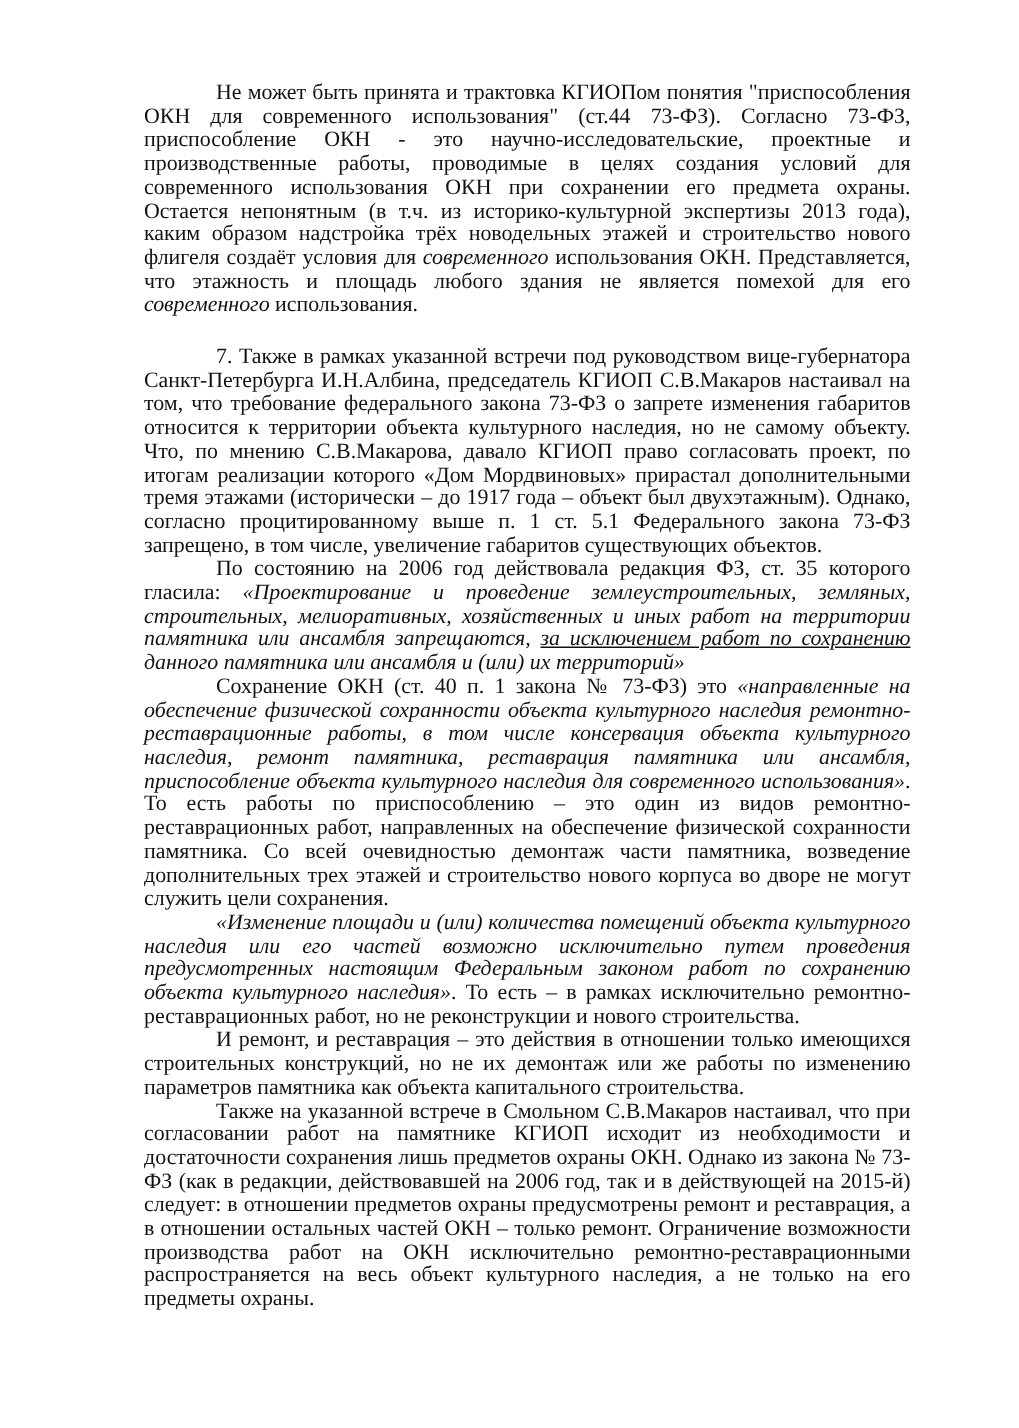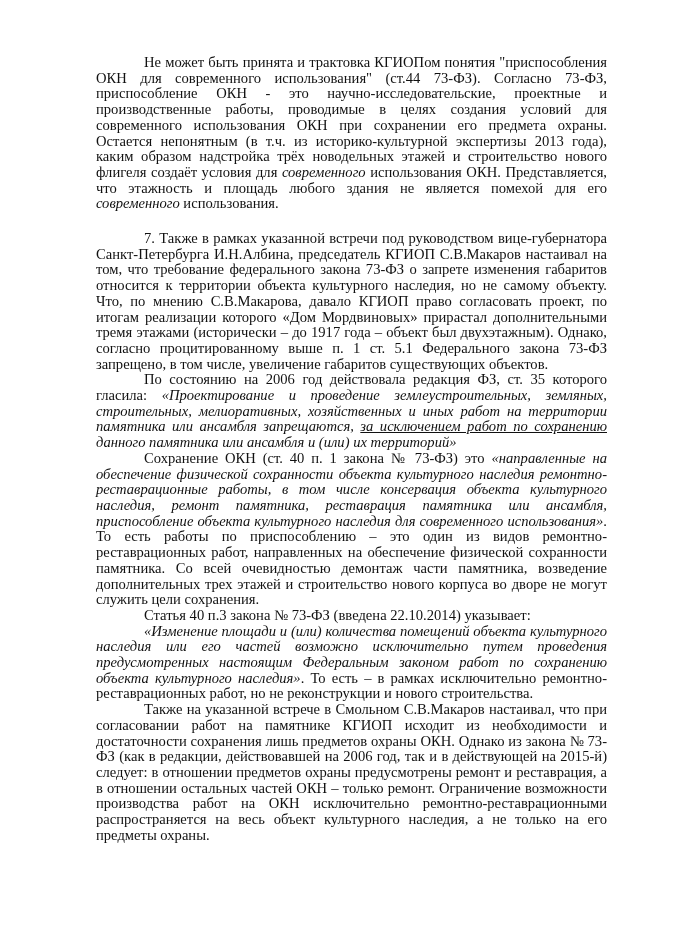--- a/index.html
+++ b/index.html
@@ -17,16 +17,16 @@
 </style>
 </head>
 <body>
 
 <div class="page" id="page">
     <p class="indent"><span>Не может быть принята и трактовка КГИОПом понятия "приспособления ОКН для современного использования" (ст.44 73-ФЗ). Согласно 73-ФЗ, приспособление ОКН - это научно-исследовательские, проектные и производственные работы, проводимые в целях создания условий для современного использования ОКН при сохранении его предмета охраны. Остается непонятным (в т.ч. из историко-культурной экспертизы 2013 года), каким образом надстройка трёх новодельных этажей и строительство нового флигеля создаёт условия для </span><i>современного</i><span> использования ОКН. Представляется, что этажность и площадь любого здания не является помехой для его </span><i>современного</i><span> использования.</span></p>
     <div class="gap"></div>
     <p class="indent"><span>7. Также в рамках указанной встречи под руководством вице-губернатора Санкт-Петербурга И.Н.Албина, председатель КГИОП С.В.Макаров настаивал на том, что требование федерального закона 73-ФЗ о запрете  изменения  габаритов относится к территории объекта культурного наследия, но не самому объекту. Что, по мнению С.В.Макарова, давало КГИОП право согласовать проект, по итогам реализации которого «Дом Мордвиновых» прирастал дополнительными тремя этажами (исторически – до 1917 года – объект был двухэтажным). Однако, согласно процитированному выше п. 1 ст. 5.1 Федерального закона 73-ФЗ запрещено, в том числе, увеличение габаритов существующих объектов.</span></p>
     <p class="indent"><span>По состоянию  на 2006 год действовала редакция ФЗ,  ст. 35 которого гласила: </span><i>«Проектирование и проведение землеустроительных, земляных, строительных, мелиоративных, хозяйственных и иных работ на территории памятника или ансамбля запрещаются, </i><i style="text-decoration: underline;">за исключением работ по сохранению</i><i> данного памятника или ансамбля и (или) их территорий»</i></p>
     <p class="indent"><span>Сохранение ОКН (ст. 40 п. 1 закона № 73-ФЗ) это </span><i>«направленные на обеспечение физической сохранности объекта культурного наследия ремонтно-реставрационные работы, в том числе консервация объекта культурного наследия, ремонт памятника, реставрация памятника или ансамбля, приспособление объекта культурного наследия для современного использования»</i><span>. То есть работы по приспособлению – это один из видов ремонтно-реставрационных работ, направленных на обеспечение физической сохранности памятника. Со всей очевидностью демонтаж части памятника, возведение дополнительных трех этажей и строительство нового корпуса во дворе не могут служить цели сохранения.</span></p>
-    <p class="indent"><span>Статья 40 п.3 закона № 73-ФЗ (введена 22.10.2014) указывает:</span></p>
     <p class="indent"><i>«Изменение площади и (или) количества помещений объекта культурного наследия или его частей возможно исключительно путем проведения предусмотренных настоящим Федеральным законом работ по сохранению объекта культурного наследия»</i><span>. То есть – в рамках исключительно  ремонтно-реставрационных работ, но не реконструкции и нового строительства.</span></p>
+    <p class="indent"><span>И ремонт, и реставрация – это действия в отношении только имеющихся строительных конструкций, но не их демонтаж или же работы по изменению параметров памятника как объекта капитального строительства.</span></p>
     <p class="indent"><span>Также на указанной встрече в Смольном С.В.Макаров настаивал, что при согласовании работ на памятнике  КГИОП исходит из необходимости и достаточности сохранения лишь предметов охраны ОКН. Однако из  закона № 73-ФЗ (как в редакции, действовавшей на 2006 год, так и в действующей на 2015-й) следует: в отношении предметов охраны предусмотрены ремонт и реставрация, а в отношении остальных частей ОКН – только ремонт. Ограничение возможности производства работ на ОКН исключительно ремонтно-реставрационными распространяется на весь объект культурного наследия, а не только на его предметы охраны.</span></p>
   </div>
 
 </body></html>

